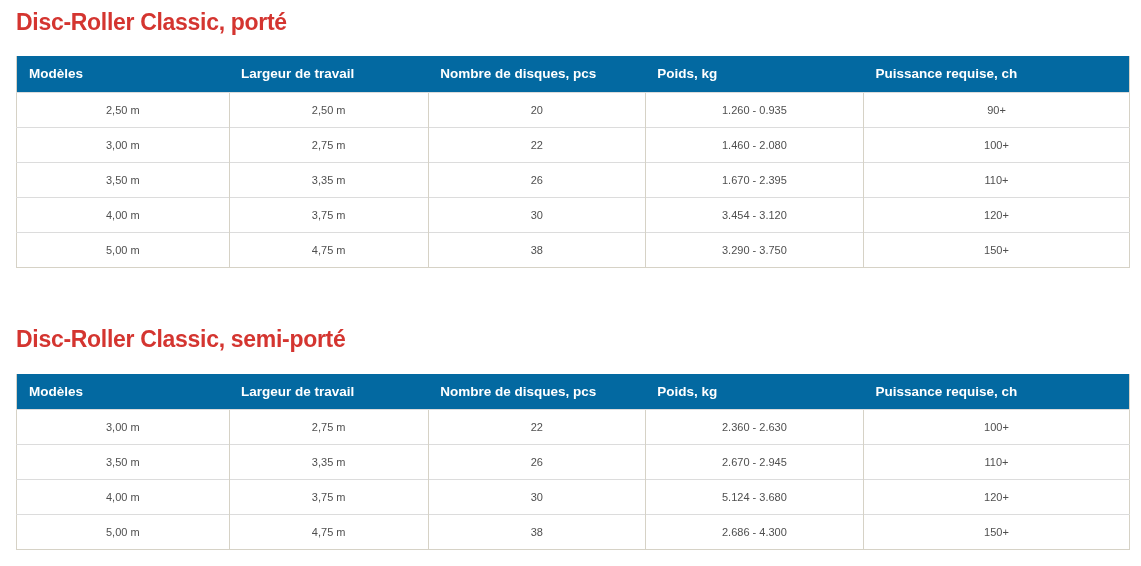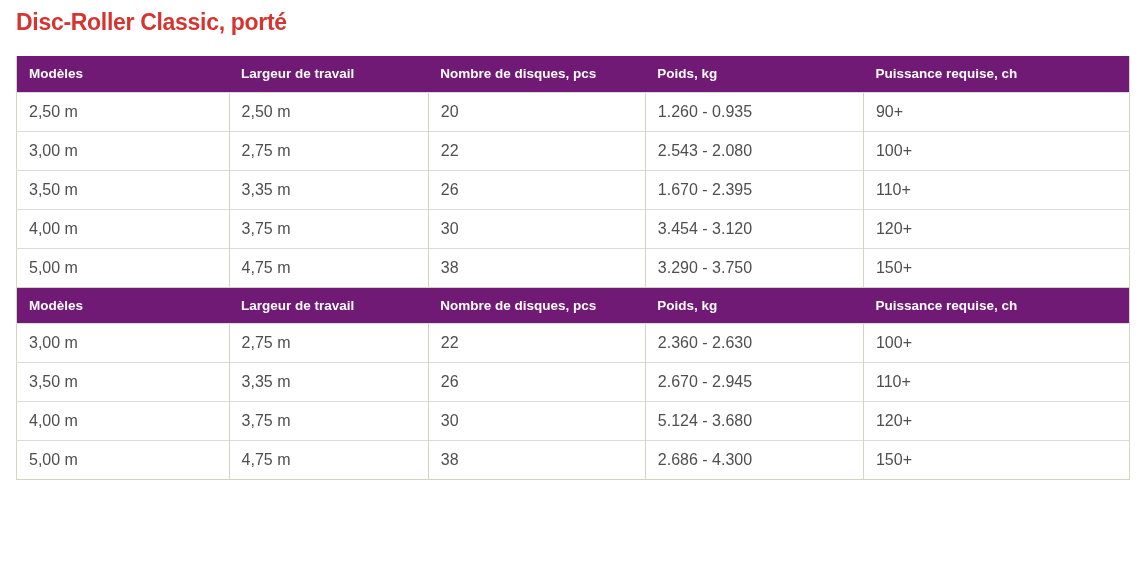--- a/index.html
+++ b/index.html
@@ -24,33 +24,33 @@
   .section-title.first { margin: 0 0 21px 0; }
   .section-title.second { margin: 58px 0 22px 0; }
   table.spec-table {
     width: 1114px;
     border-collapse: collapse;
     table-layout: fixed;
     border: 1px solid #d6d2c6;
     border-top: none;
   }
   table.spec-table th {
-    background: #701a75;
+    background: #0369a1;
     color: #ffffff;
     font-size: 13.5px;
     font-weight: bold;
     text-align: left;
     padding: 10px 12px;
     height: 36px;
   }
   table.spec-table td {
     color: #4f4f4f;
-    font-size: 16px;
+    font-size: 11px;
     font-weight: normal;
-    text-align: left;
+    text-align: center;
     padding: 10px 12px;
     height: 35px;
     border-top: 1px solid #dcdcdc;
     border-left: 1px solid #d6d2c6;
     background: #ffffff;
   }
   table.spec-table td:first-child { border-left: none; }
 </style>
 </head>
 <body>
@@ -81,21 +81,21 @@
         <td>2,50 m</td>
         <td>2,50 m</td>
         <td>20</td>
         <td>1.260 - 0.935</td>
         <td>90+</td>
       </tr>
       <tr>
         <td>3,00 m</td>
         <td>2,75 m</td>
         <td>22</td>
-        <td>2.543 - 2.080</td>
+        <td>1.460 - 2.080</td>
         <td>100+</td>
       </tr>
       <tr>
         <td>3,50 m</td>
         <td>3,35 m</td>
         <td>26</td>
         <td>1.670 - 2.395</td>
         <td>110+</td>
       </tr>
       <tr>
@@ -108,20 +108,21 @@
       <tr>
         <td>5,00 m</td>
         <td>4,75 m</td>
         <td>38</td>
         <td>3.290 - 3.750</td>
         <td>150+</td>
       </tr>
     </tbody>
   </table>
 
+  <h1 class="section-title second">Disc-Roller Classic, semi-porté</h1>
 
   <table class="spec-table">
     <colgroup>
       <col style="width:19.1%">
         <col style="width:17.9%">
         <col style="width:19.5%">
         <col style="width:19.6%">
         <col style="width:23.9%">
     </colgroup>
     <thead>

